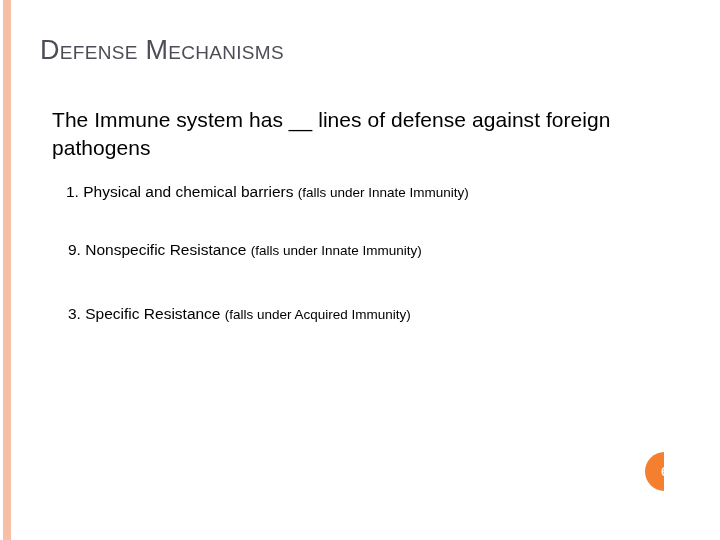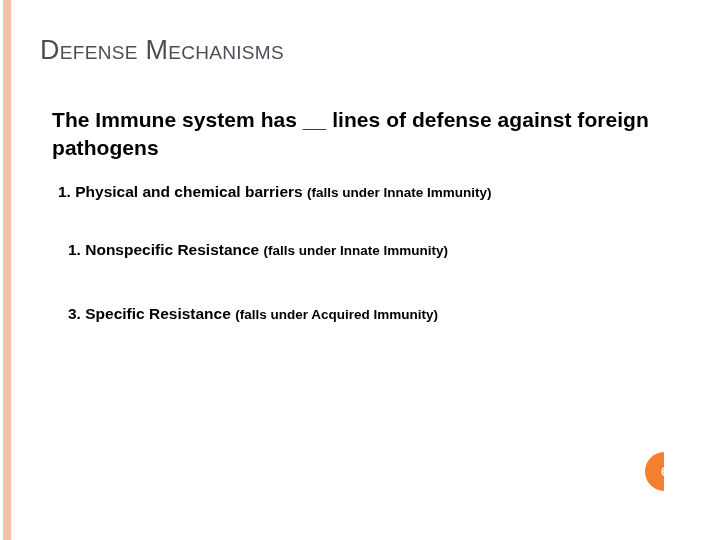--- a/index.html
+++ b/index.html
@@ -48,21 +48,20 @@
     font-variant: small-caps;
     white-space: nowrap;
   }
 
   
   .body-block {
     position: absolute;
     left: 52px;
     top: 106px;
     width: 600px;
-    font-weight: bold;
   }
 
   .lead {
     margin: 0;
     color: #000000;
     font-size: 21px;
     line-height: 1.33;
     letter-spacing: 0.05px;
   }
 
@@ -70,21 +69,21 @@
     list-style: none;
     margin: 0;
     padding: 0;
   }
   .point {
     color: #000000;
     font-size: 15.5px;
     line-height: 1.2;
     white-space: nowrap;
   }
-  .point-1 { margin-top: 21px; margin-left: 6px; }
+  .point-1 { margin-top: 21px; margin-left: 14px; }
   .point-2 { margin-top: 40px; margin-left: 16px; }
   .point-3 { margin-top: 45px; margin-left: 16px; }
 
   .point .paren {
     font-size: 13.5px;
   }
 
   
   .page-badge {
     position: absolute;
@@ -124,21 +123,21 @@
 
     <p class="lead">The Immune system has __ lines of defense against foreign pathogens</p>
 
     <ul class="points">
 
       <li class="point point-1">
         <span>1. Physical and chemical barriers </span><span class="paren">(falls under Innate Immunity)</span>
       </li>
 
       <li class="point point-2">
-        <span>1. Nonspecific Resistance </span><span class="paren">(falls under Innate Immunity)</span>
+        <span>9. Nonspecific Resistance </span><span class="paren">(falls under Innate Immunity)</span>
       </li>
 
       <li class="point point-3">
         <span>3. Specific Resistance </span><span class="paren">(falls under Acquired Immunity)</span>
       </li>
 
     </ul>
   </div>
 
   <div class="page-badge">

